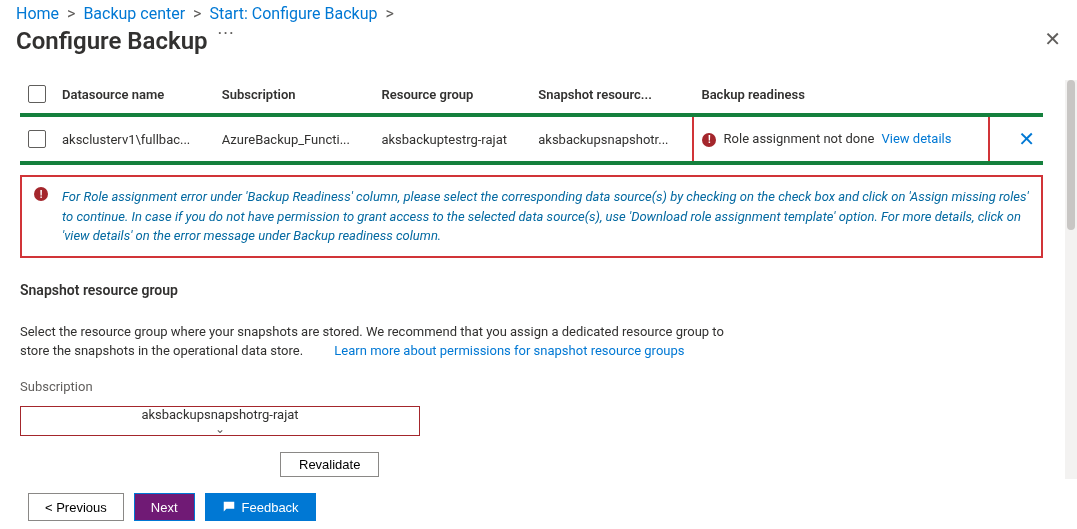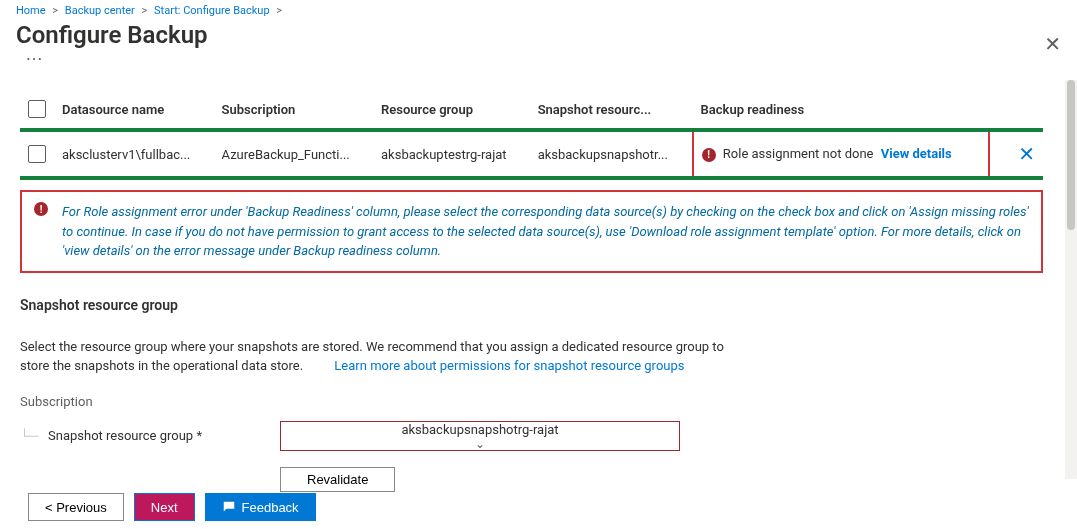--- a/index.html
+++ b/index.html
@@ -22,21 +22,21 @@
   }
   .scrollbar-thumb {
     position: absolute;
     right: 2px; top: 0;
     width: 8px; height: 150px;
     background: #c8c6c4;
     border-radius: 4px;
   }
   .breadcrumb {
     padding: 4px 16px 0 16px;
-    font-size: 11px;
+    font-size: 16px;
   }
   .breadcrumb a { color: #0078d4; text-decoration: none; cursor: pointer; }
   .breadcrumb .sep { color: #605e5c; margin: 0 4px; }
   .title-row {
     display: flex; align-items: center; justify-content: space-between;
     padding: 0 16px 20px 16px;
   }
   h1 { font-size: 24px; font-weight: 600; margin: 4px 0 0 0; }
   .ellipsis { margin-left: 10px; color: #605e5c; font-size:18px; letter-spacing:1px;}
   .close-x { font-size: 20px; color: #605e5c; cursor: pointer; font-weight:300; }
@@ -75,47 +75,47 @@
   .label-col { width:260px; color:#605e5c; }
   .tree-connector { color:#c8c6c4; display:inline-block; width:28px; }
   .req { color:#323130; }
   .select {
     border:1px solid #a4262c; height:30px; width:400px; padding:0 8px;
     display:flex; align-items:center; justify-content:space-between;
     font-size:13px; color:#323130; cursor:pointer;flex-direction:column;
   }
   .chev { color:#605e5c; font-size:12px; }
   .revalidate-btn {
-    border:1px solid #8a8886; background:#fff; padding:4px 26px; font-size:13px;
+    border:1px solid #8a8886; background:#fff; padding:4px 18px; font-size:13px;
     cursor:pointer; margin-top:4px;
   }
   .footer {
     position:absolute; bottom:8px; left:28px; display:flex; gap:10px;
   }
   .btn {
     height:28px; padding:0 16px; font-size:13px; border:1px solid #8a8886;
     background:#fff; cursor:pointer; display:inline-flex; align-items:center; gap:6px;
   }
-  .btn.primary { background:#be185d; color:#fff; border-color:#0078d4; }
+  .btn.primary { background:#701a75; color:#fff; border-color:#0078d4; }
   .btn.feedback { background:#0078d4; color:#fff; border-color:#0078d4; }
 </style>
 </head>
 <body>
 
 <div class="breadcrumb">
   <a>Home</a>
   <span class="sep">&gt;</span>
   <a>Backup center</a>
   <span class="sep">&gt;</span>
   <a>Start: Configure Backup</a>
   <span class="sep">&gt;</span>
 </div>
 
 <div class="title-row">
-  <div style="display:flex;align-items:flex-start;flex-direction:column;">
+  <div style="display:flex;align-items:flex-start;">
     <h1>Configure Backup</h1>
     <span class="ellipsis">···</span>
   </div>
   <span class="close-x">✕</span>
 </div>
 
 <div class="content">
   <table class="table">
     <thead>
       <tr>
@@ -131,21 +131,21 @@
     <tbody>
       <tr>
         <td><span class="chk"></span></td>
         <td>aksclusterv1\fullbac...</td>
         <td>AzureBackup_Functi...</td>
         <td>aksbackuptestrg-rajat</td>
         <td>aksbackupsnapshotr...</td>
         <td class="readiness-cell">
           <span class="err-icon">!</span>
           <span>Role assignment not done</span>
-          <span class="link" style="margin-left:4px;font-weight:bold;">View details</span>
+          <span class="link" style="margin-left:4px;">View details</span>
         </td>
         <td><span class="remove-x">✕</span></td>
       </tr>
     </tbody>
   </table>
 
   <div class="info-box">
     <span class="err-icon" style="flex-shrink:0;">!</span>
     <span class="txt">For Role assignment error under 'Backup Readiness' column, please select the corresponding data source(s) by checking on the check box and click on 'Assign missing roles' to continue. In case if you do not have permission to grant access to the selected data source(s), use 'Download role assignment template' option. For more details, click on 'view details' on the error message under Backup readiness column.</span>
   </div>
@@ -154,23 +154,20 @@
   <div class="section-desc">
     <span>Select the resource group where your snapshots are stored. We recommend that you assign a dedicated resource group to store the snapshots in the operational data store.</span>
     <span class="link">Learn more about permissions for snapshot resource groups</span>
   </div>
 
   <div class="form-row">
     <div class="label-col">Subscription</div>
   </div>
 
   <div class="form-row">
-    <div class="label-col req">
-      <span class="tree-connector">└─</span><span>Snapshot resource group *</span>
-    </div>
     <div class="select">
       <span>aksbackupsnapshotrg-rajat</span>
       <span class="chev">⌄</span>
     </div>
   </div>
 
   <div class="form-row">
     <div class="label-col"></div>
     <button class="revalidate-btn">Revalidate</button>
   </div>

